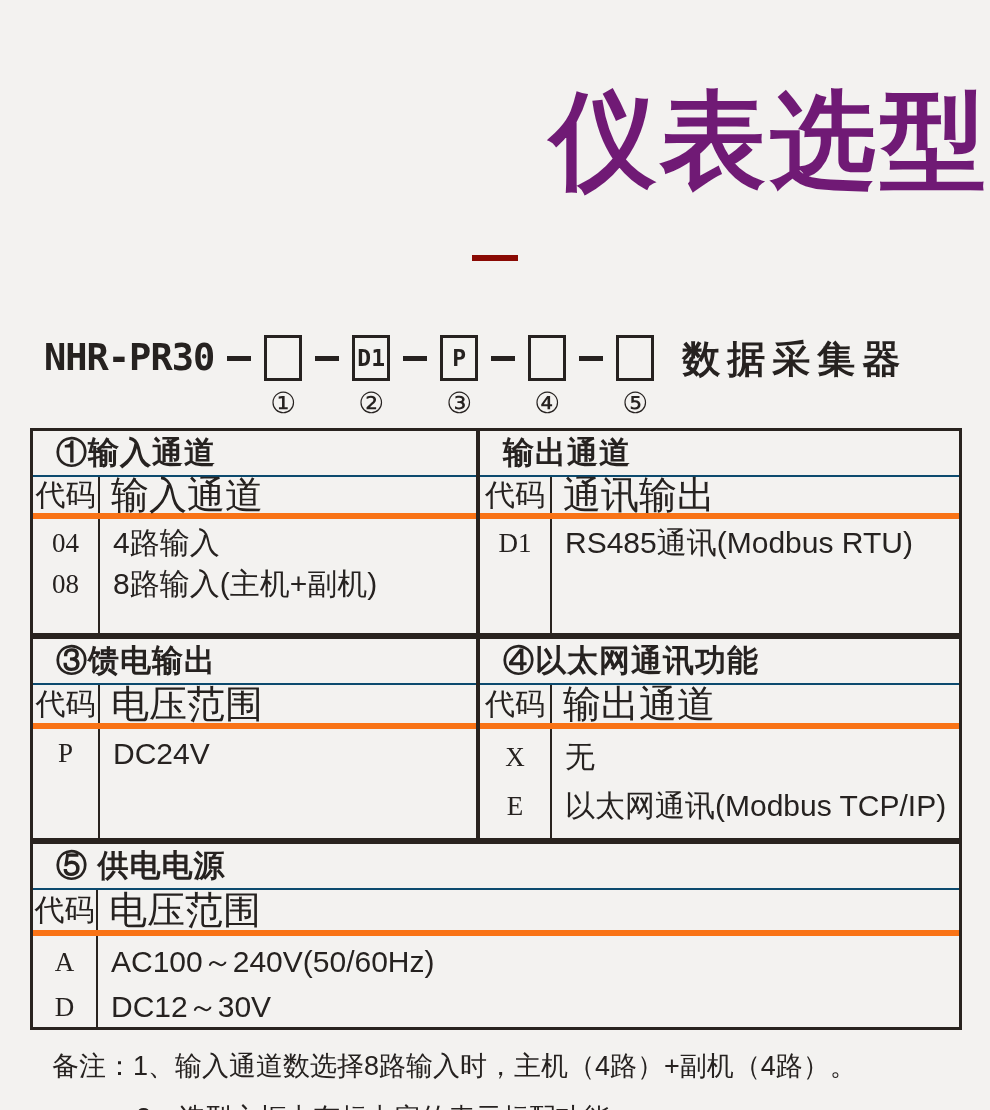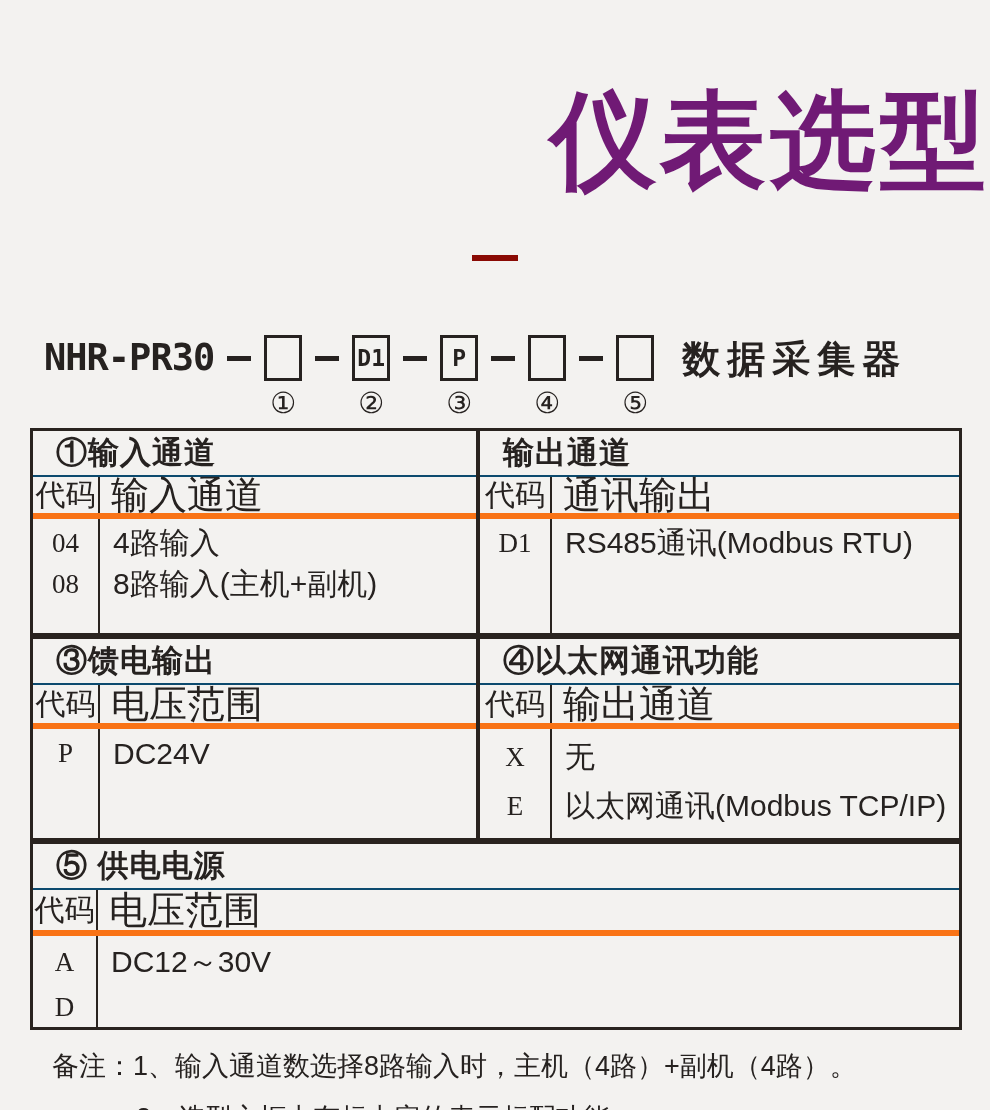--- a/index.html
+++ b/index.html
@@ -237,20 +237,21 @@
         <div class="sec-sub">
           <div class="code-h">代码</div>
           <div class="label-h">电压范围</div>
         </div>
         <div class="sec-data">
           <div class="codes">
             <div class="code">A</div>
             <div class="code">D</div>
           </div>
           <div class="labels">
+            <div class="lab">AC100～240V(50/60Hz)</div>
             <div class="lab">DC12～30V</div>
           </div>
         </div>
       </div>
     </div>
 
   </div>
 
   <div class="notes">
     <div class="note-line">

